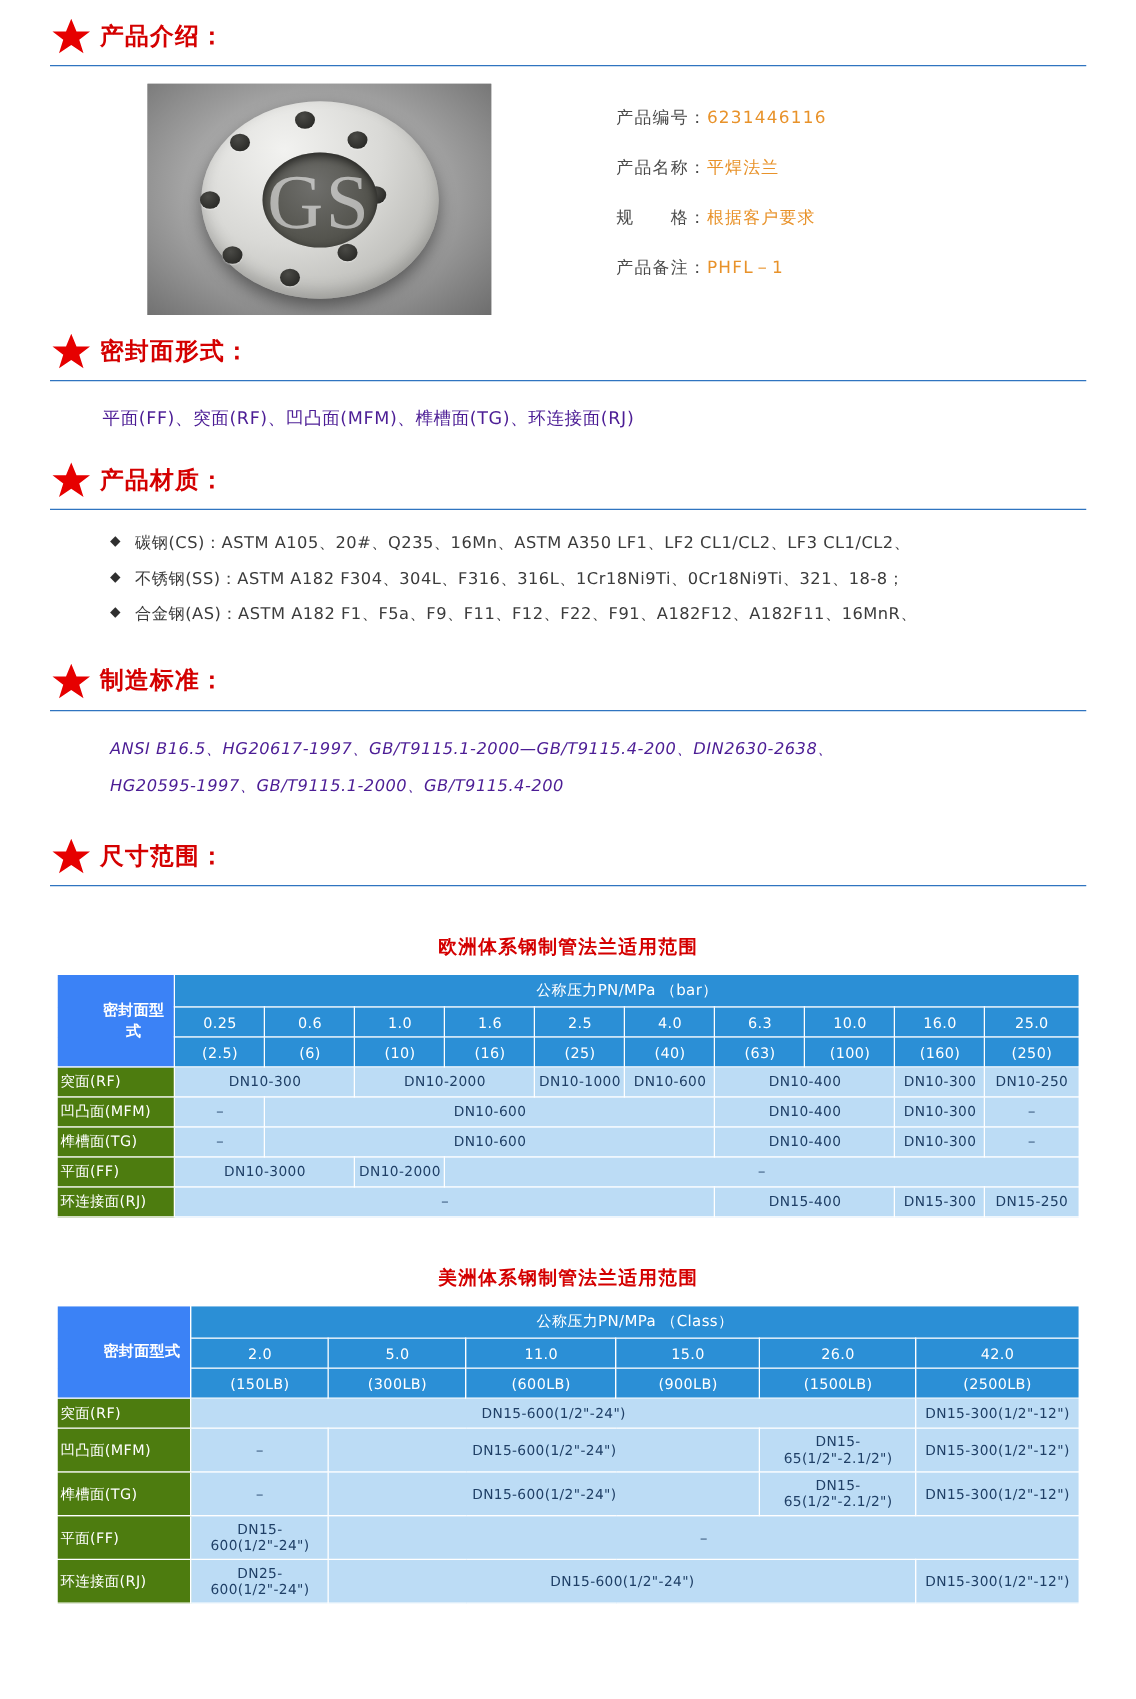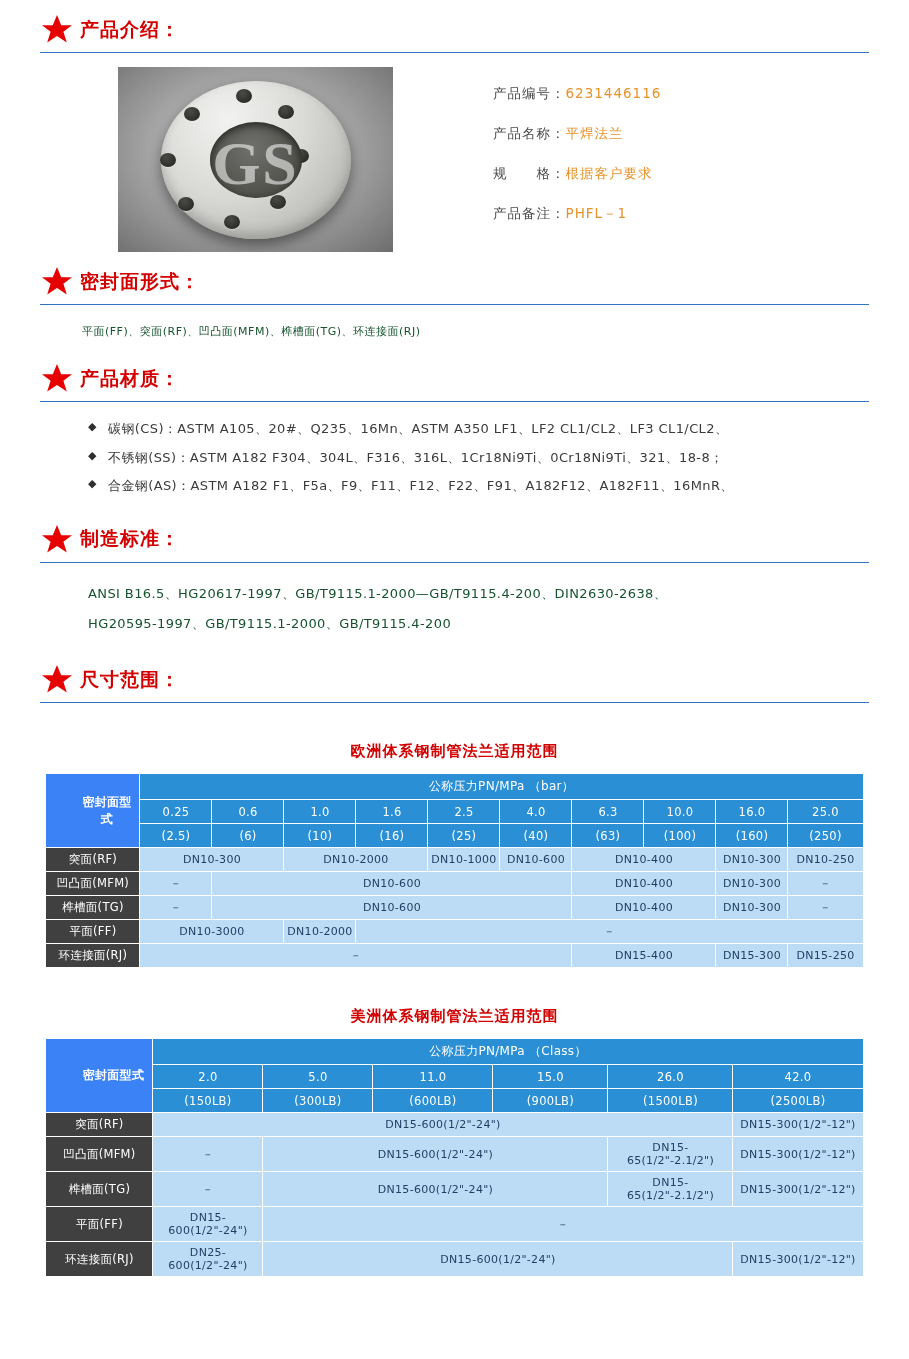--- a/index.html
+++ b/index.html
@@ -85,43 +85,43 @@
     width: 16px; height: 14px;
     border-radius: 50%;
     background: radial-gradient(ellipse at 40% 30%, #4a4a46 0%, #2d2d2a 70%, #1b1b19 100%);
     box-shadow: 0 1px 1px rgba(255,255,255,.35);
   }
   .photo .wm {
     position: absolute;
     left: 50%; top: 52%;
     transform: translate(-50%,-50%);
     font-size: 62px;
-    font-weight: bold;
+    font-weight: normal;
     color: rgba(255,255,255,.55);
     letter-spacing: 2px;
     font-family: "Liberation Serif", serif;
   }
   .specs {
     margin-left: 100px;
     padding-top: 18px;
   }
   .spec-row {
     margin-bottom: 22px;
     font-size: 13.5px;
     color: #4a4a4a;
     white-space: nowrap;
   }
   .spec-label { color: #4a4a4a; letter-spacing: 1px; }
   .spec-value { color: #e8922a; letter-spacing: 1px; }
 
   
   .para {
     padding: 16px 0 6px 42px;
-    font-size: 11px;
-    color: #14532d;
+    font-size: 14px;
+    color: #4c1d95;
     letter-spacing: .5px;
     line-height: 2.0;
   }
 
   .bullets {
     padding: 14px 0 8px 48px;
     font-size: 13px;
     color: #3b3b3b;
     line-height: 2.05;
   }
@@ -134,23 +134,24 @@
     color: #2f2f2f;
     font-size: 11px;
     line-height: 2.05;
   }
   .bullet-text { letter-spacing: .4px; }
   .bullet-text .l2 { display: block; padding-left: 0; }
 
   .std-lines {
     padding: 16px 0 10px 48px;
     font-size: 13px;
-    color: #14532d;
+    color: #4c1d95;
     line-height: 2.35;
     letter-spacing: .4px;
+    font-style: italic;
   }
 
   
   .tbl-title {
     text-align: center;
     color: #d40000;
     font-weight: bold;
     font-size: 15px;
     margin: 39px 0 12px 0;
     letter-spacing: 1px;
@@ -178,24 +179,24 @@
     height: 26px;
     font-size: 12px;
   }
   table.range .hdr-sub {
     background: #2b8fd6;
     color: #ffffff;
     font-size: 11.5px;
     height: 24px;
   }
   table.range .rowhead {
-    background: #404040;
+    background: #4d7c0f;
     color: #ffffff;
     font-size: 11.5px;
-    text-align: center;
+    text-align: left;
   }
   table.range .cornerhead {
     background: #3b82f6;
     color: #ffffff;
     font-size: 12px;
     font-weight: bold;
     padding-left: 30px;
   }
   table.range td.cell { height: 20px; }
   .spacer-bottom { height: 26px; }

